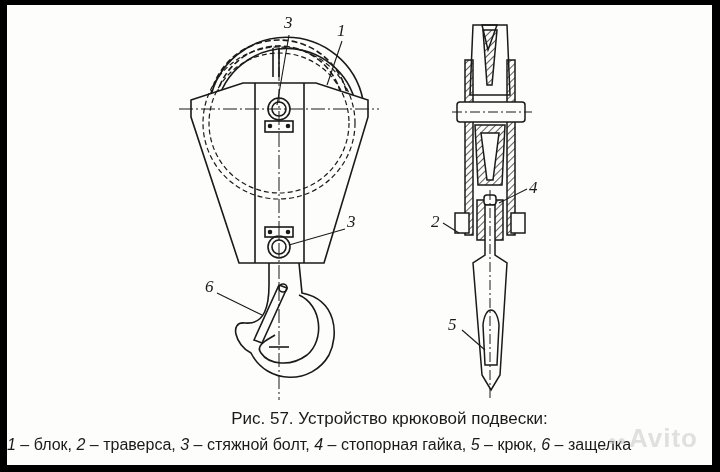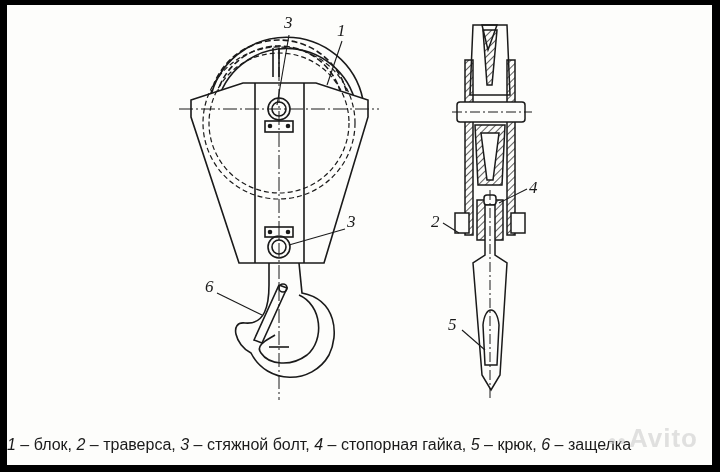--- a/index.html
+++ b/index.html
@@ -134,20 +134,21 @@
   </svg>
 
   <span class="label" style="left:277px; top:8px;">3</span>
   <span class="label" style="left:330px; top:16px;">1</span>
   <span class="label" style="left:340px; top:207px;">3</span>
   <span class="label" style="left:198px; top:272px;">6</span>
   <span class="label" style="left:522px; top:173px;">4</span>
   <span class="label" style="left:424px; top:207px;">2</span>
   <span class="label" style="left:441px; top:310px;">5</span>
 
+  <div class="caption-title">Рис. 57. Устройство крюковой подвески:</div>
   <div class="caption-legend">
     <span class="num">1</span><span> – </span><span>блок</span>,
     <span class="num">2</span><span> – </span><span>траверса</span>,
     <span class="num">3</span><span> – </span><span>стяжной болт</span>,
     <span class="num">4</span><span> – </span><span>стопорная гайка</span>,
     <span class="num">5</span><span> – </span><span>крюк</span>,
     <span class="num">6</span><span> – </span><span>защелка</span>
   </div>
 
   <div class="watermark">

